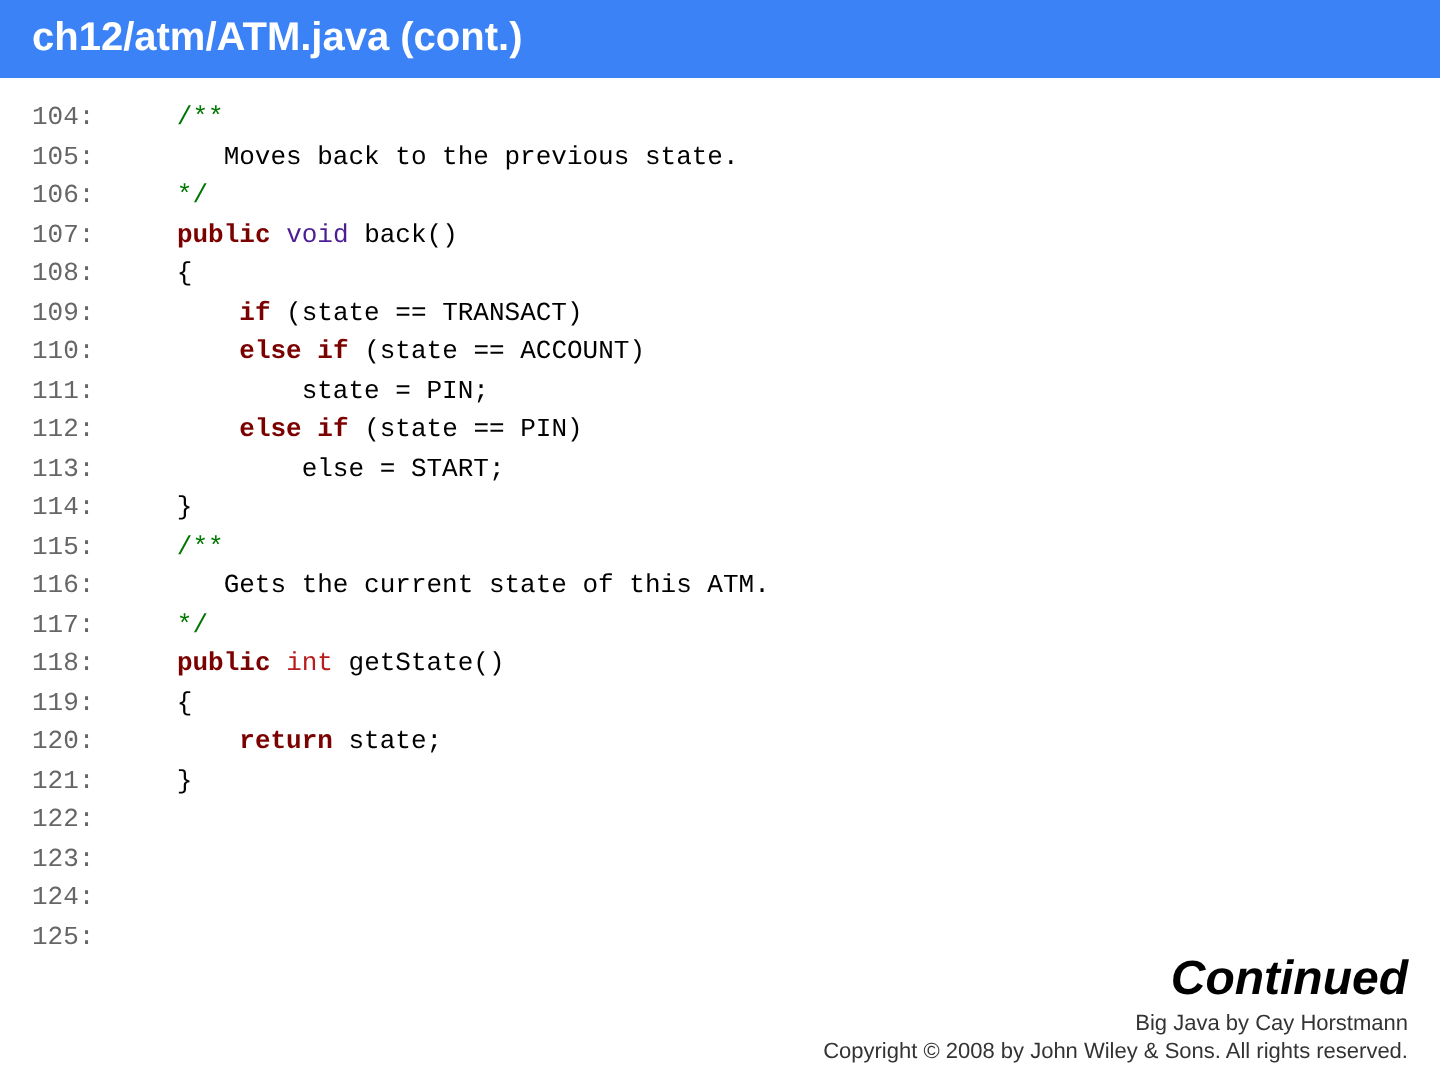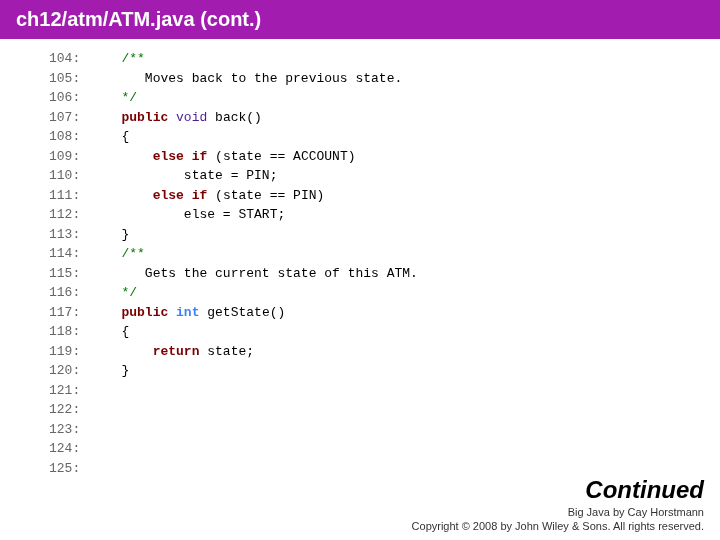--- a/index.html
+++ b/index.html
@@ -10,21 +10,21 @@
 
     body {
       width: 720px;
       height: 540px;
       background: #ffffff;
       font-family: Arial, sans-serif;
       overflow: hidden;
     }
 
     .header {
-      background: #a21caf;
+      background: #3b82f6;
       padding: 8px 16px;
       display: flex;
       align-items: flex-end;
     }
 
     .header-title {
       color: #ffffff;
       font-size: 20px;
       font-weight: bold;
       font-family: Arial, sans-serif;
@@ -38,21 +38,20 @@
 
     .line-numbers {
       color: #666666;
       font-family: 'Courier New', Courier, monospace;
       font-size: 13px;
       line-height: 19.5px;
       padding: 0 10px 0 16px;
       text-align: right;
       min-width: 50px;
       user-select: none;
-      margin-left: 33px;
     }
 
     .line-numbers div {
       white-space: nowrap;
     }
 
     .code-area {
       font-family: 'Courier New', Courier, monospace;
       font-size: 13px;
       line-height: 19.5px;
@@ -119,30 +118,31 @@
       <div>124:</div>
       <div>125:</div>
     </div>
   <div class="code-area" id="code-area">
       <span class="line"></span>
       <span class="line"><span style="color:#007700">    /**</span></span>
       <span class="line">       Moves back to the previous state.</span>
       <span class="line"><span style="color:#007700">    */</span></span>
       <span class="line">    <span style="color:#7b0000;font-weight:bold">public</span> <span style="color:#4c1d95;font-weight:normal">void</span> back()</span>
       <span class="line">    {</span>
+      <span class="line">        <span style="color:#7b0000;font-weight:bold">if</span> (state == TRANSACT)</span>
       <span class="line">        <span style="color:#7b0000;font-weight:bold">else</span> <span style="color:#7b0000;font-weight:bold">if</span> (state == ACCOUNT)</span>
       <span class="line">            state = PIN;</span>
       <span class="line">        <span style="color:#7b0000;font-weight:bold">else</span> <span style="color:#7b0000;font-weight:bold">if</span> (state == PIN)</span>
       <span class="line">            else = START;</span>
       <span class="line">    }</span>
       <span class="line"></span>
       <span class="line"><span style="color:#007700">    /**</span></span>
       <span class="line">       Gets the current state of this ATM.</span>
       <span class="line"><span style="color:#007700">    */</span></span>
-      <span class="line">    <span style="color:#7b0000;font-weight:bold">public</span> <span style="color:#3b82f6;font-weight:bold">int</span> getState()</span>
+      <span class="line">    <span style="color:#7b0000;font-weight:bold">public</span> <span style="color:#b91c1c;font-weight:normal">int</span> getState()</span>
       <span class="line">    {</span>
       <span class="line">        <span style="color:#7b0000;font-weight:bold">return</span> state;</span>
       <span class="line">    }</span>
     </div>
 </div>
 
 <div class="footer">
   <div class="continued">Continued</div>
   <div class="copyright">Big Java by Cay Horstmann</div>
   <div class="copyright">Copyright © 2008 by John Wiley &amp; Sons.  All rights reserved.</div>

